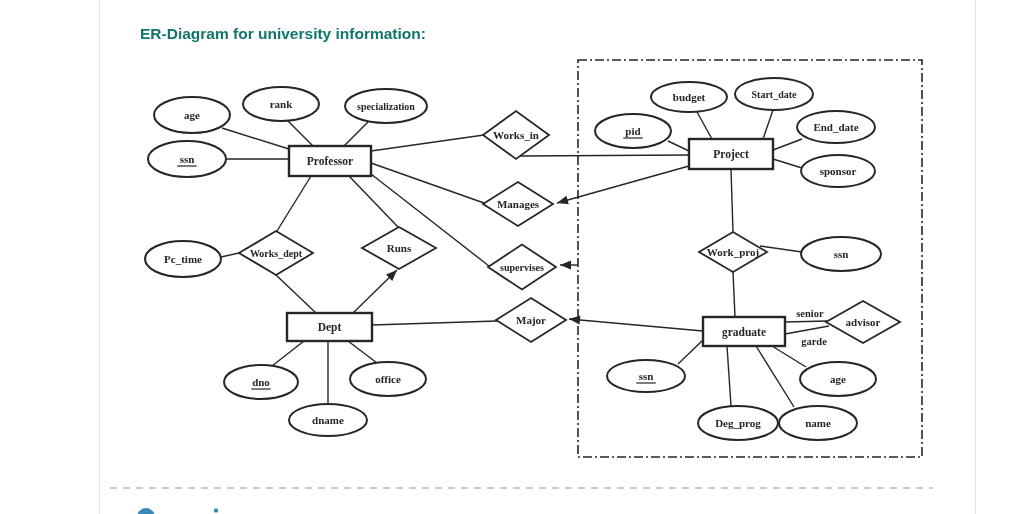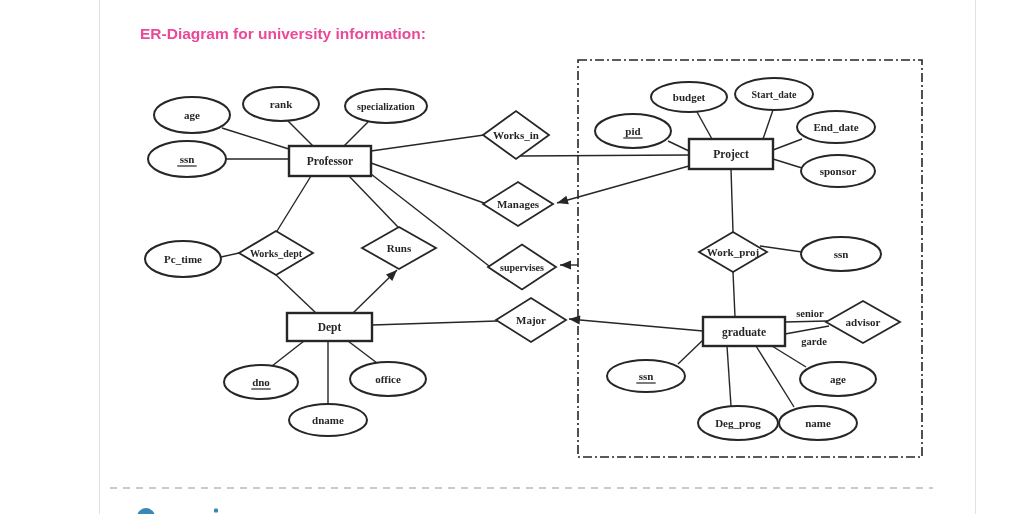--- a/index.html
+++ b/index.html
@@ -1,21 +1,21 @@
 <!DOCTYPE html>
 <html><head>
 <meta charset="utf-8">
 <style>
   html,body{margin:0;padding:0;background:#ffffff;}
   .page{position:relative;width:1024px;height:514px;background:#ffffff;overflow:hidden;
         font-family:"Liberation Sans", sans-serif;}
   .content-border{position:absolute;top:0;bottom:0;width:1px;background:#e2e2e2;}
   .content-border.left{left:99px;}
   .content-border.right{left:975px;}
-  .title{position:absolute;left:140px;top:25px;font-size:15.5px;font-weight:700;color:#ec4899;}
+  .title{position:absolute;left:140px;top:25px;font-size:15.5px;font-weight:700;color:#0f766e;}
   svg{position:absolute;left:0;top:0;}
 </style>
 </head>
 <body>
 
 <div class="page">
   <div class="content-border left"></div>
   <div class="content-border right"></div>
   <div class="title">ER-Diagram for university information:</div>
   <svg id="er" width="1024" height="514" viewBox="0 0 1024 514">

